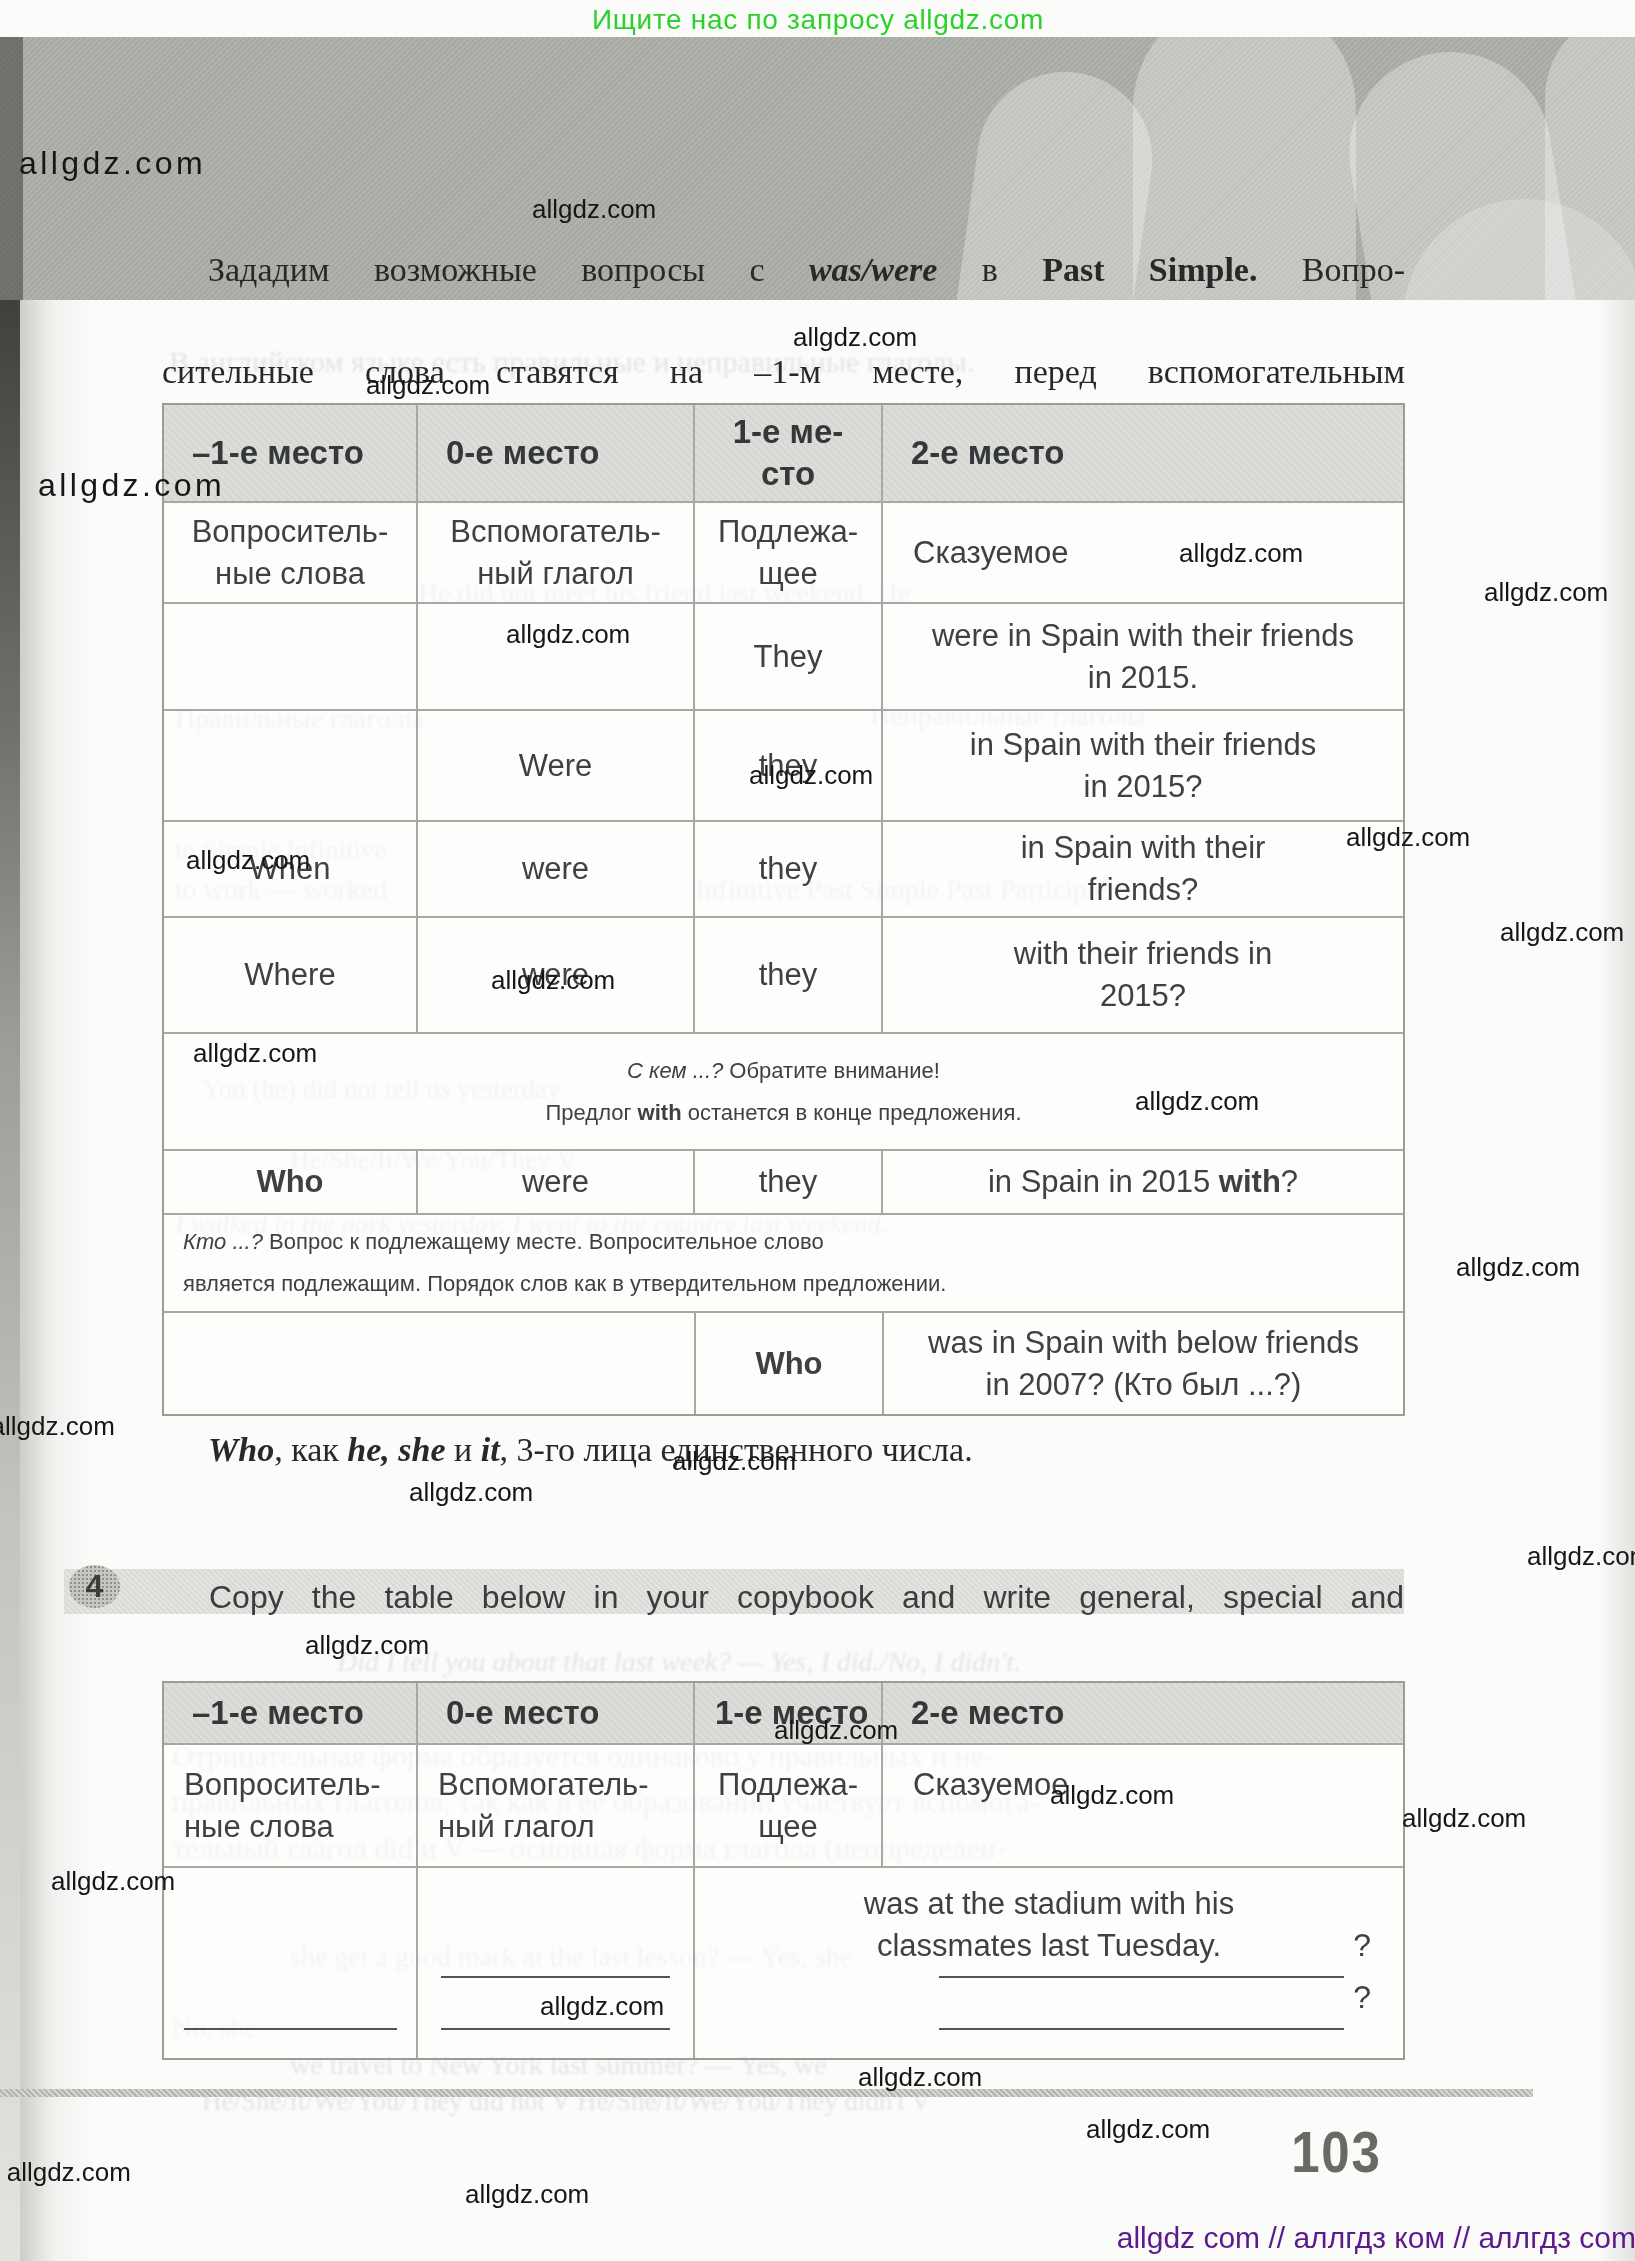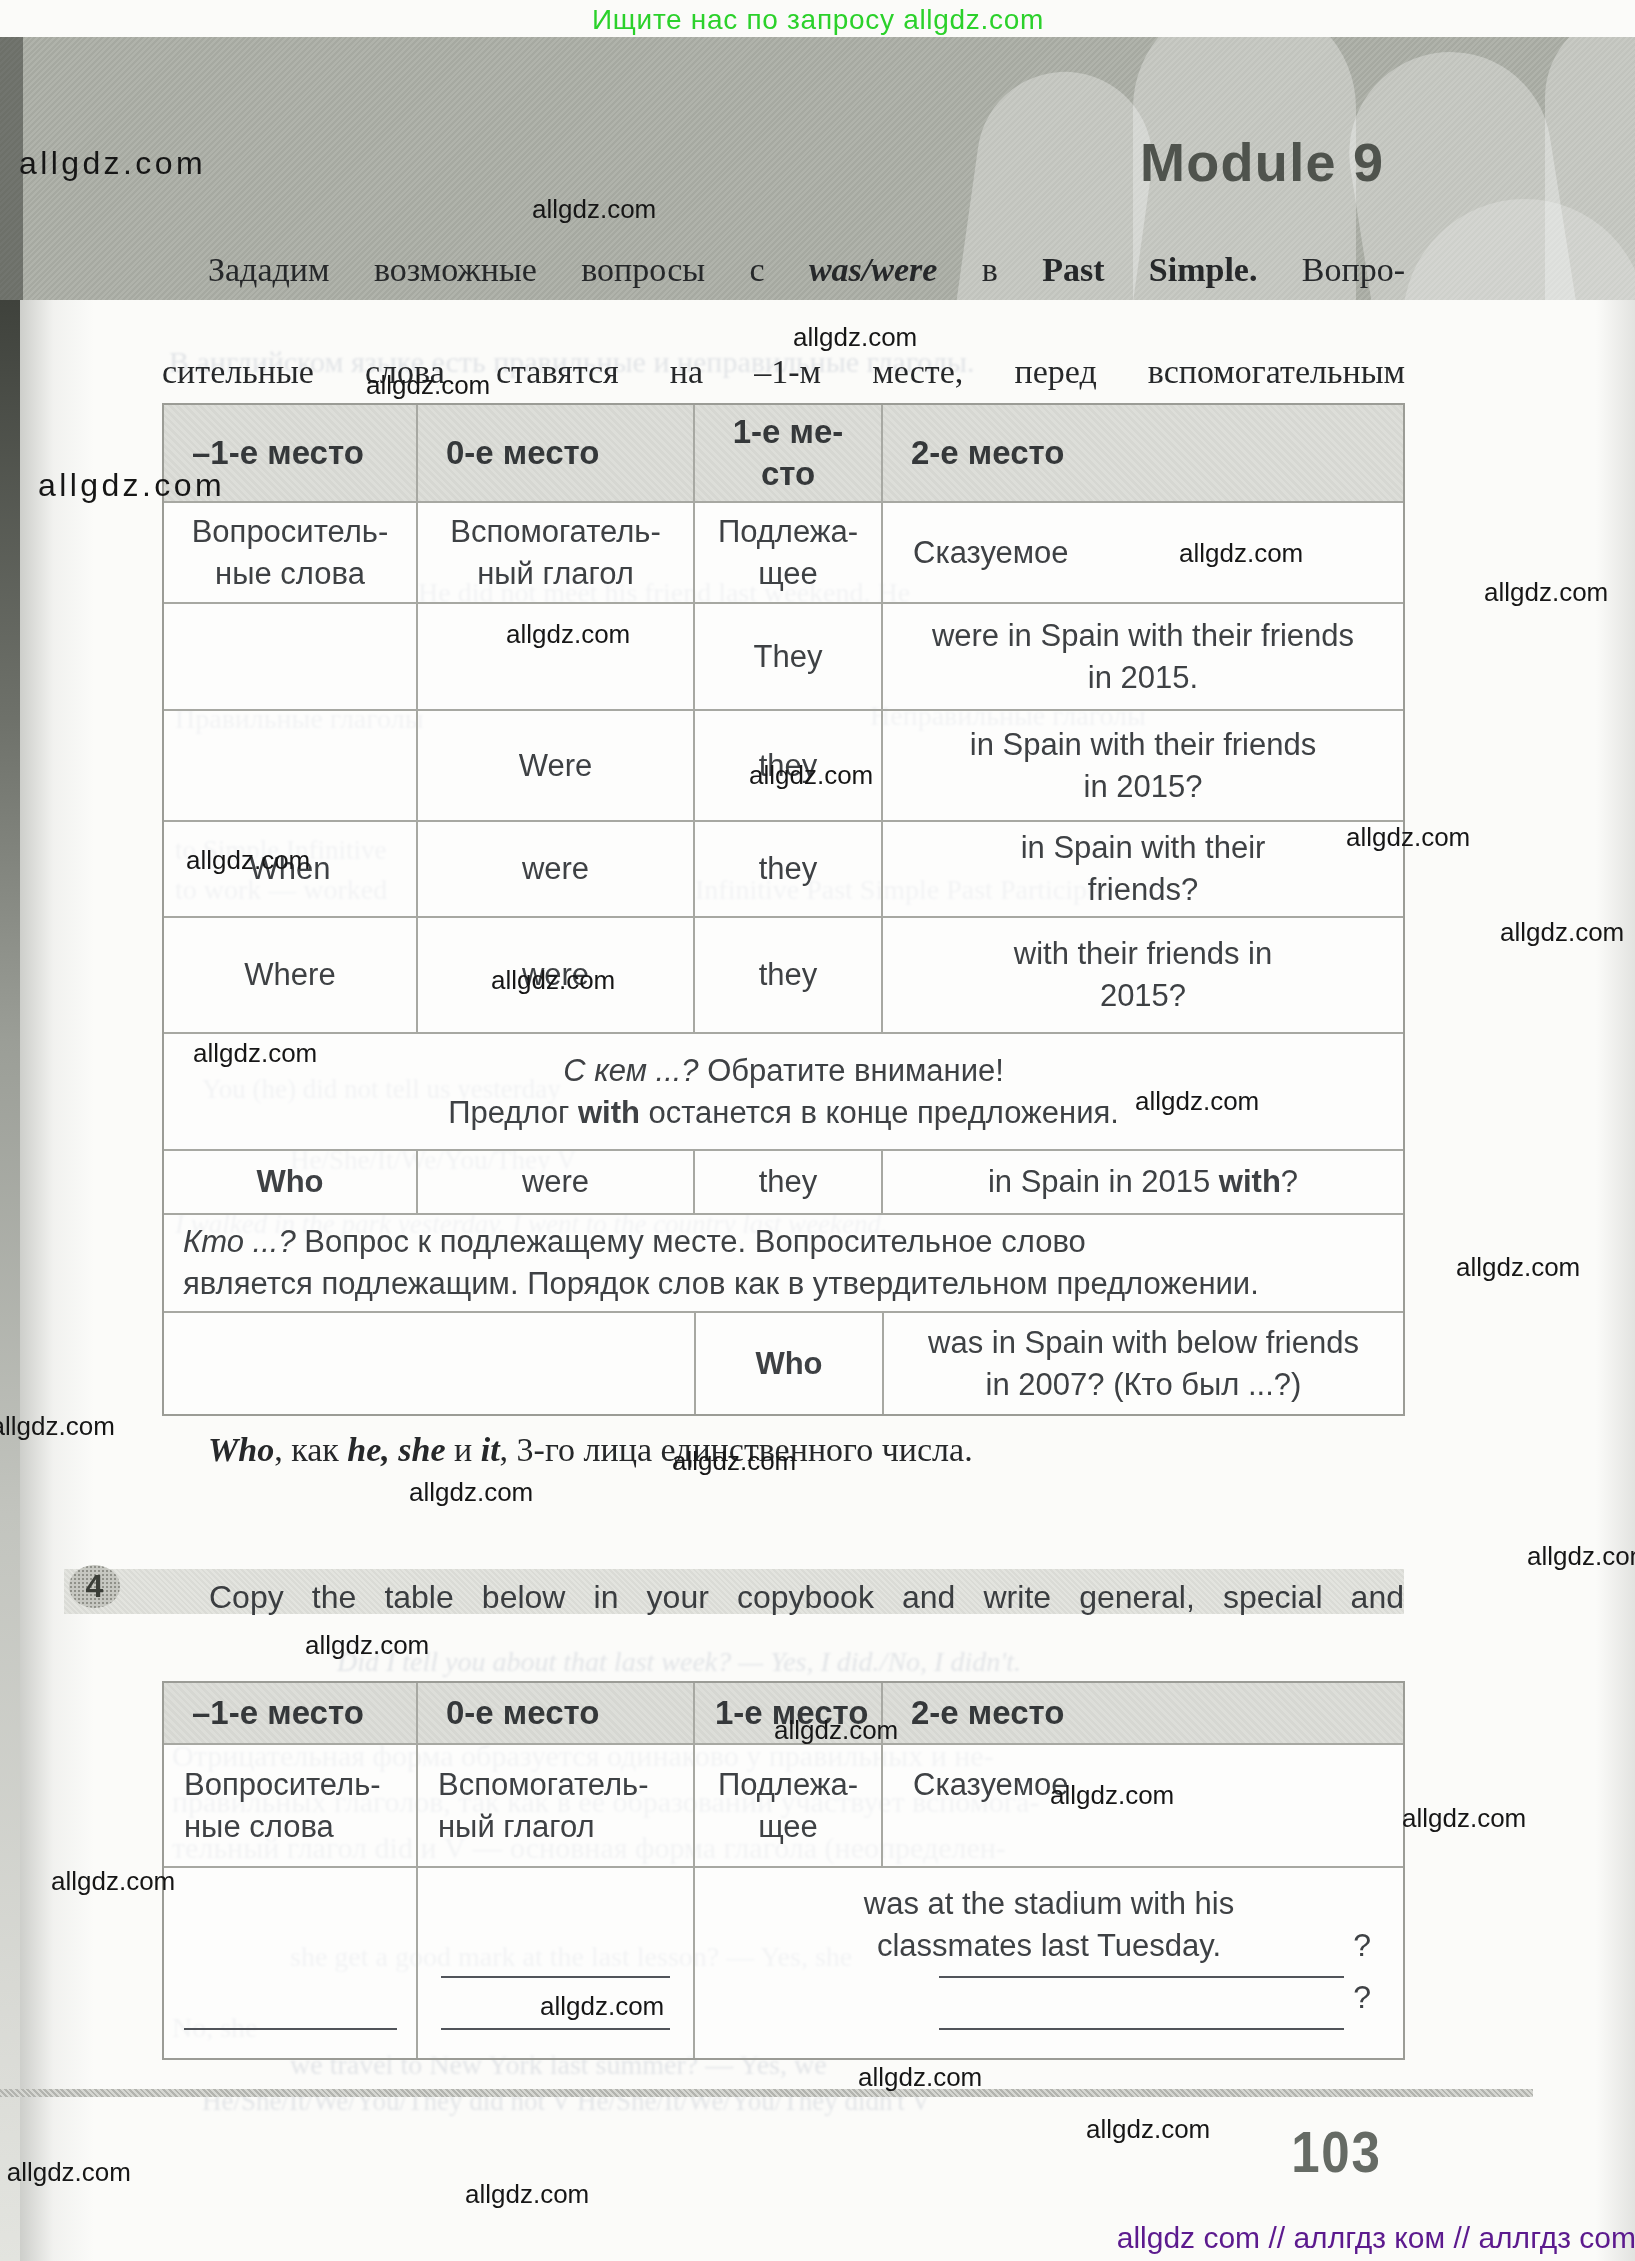--- a/index.html
+++ b/index.html
@@ -44,21 +44,21 @@
     justify-content:center;align-items:center;text-align:center;font-size:31px;line-height:42px;position:relative;}
   .tcell:last-child{border-right:none;}
   .c1{width:254px;flex:none;}
   .c2{width:277px;flex:none;}
   .c3{width:188px;flex:none;}
   .c4{flex:1;}
   .cM12{width:532px;flex:none;}
   .cfull{flex:1;border-right:none;}
   .th{background:repeating-linear-gradient(45deg,#d6d7d2 0 2.7px,#dddeD9 2.7px 5.4px);
     font-weight:bold;font-size:33px;color:#35383a;align-items:flex-start;text-align:left;padding-left:28px;}
-  .note-row .tcell{font-size:31px;}
+  .note-row .tcell{font-size:22px;}
   .kto-note{align-items:flex-start;text-align:left;padding:6.7px 19px;}
   
   .bline{height:0;border-bottom:2px solid #51545a;display:inline-block;}
   .lineslot{position:absolute;left:0;width:100%;display:flex;justify-content:center;align-items:flex-end;}
   .qmark{font-size:32px;color:#3e4144;margin-left:9.4px;position:relative;top:-12px;}
   
   .task-band{position:absolute;left:64px;top:1569px;width:1340px;height:45px;
     background:repeating-linear-gradient(45deg,#dadbd6 0 2px,#e3e4df 2px 4px);}
   .task-badge{position:absolute;left:69px;top:1565px;width:51px;height:43px;border-radius:50%;
     background-color:#c6c7c1;background-image:radial-gradient(#8f9089 0.9px,transparent 0.9px);background-size:4px 4px;
@@ -108,21 +108,20 @@
 
   <div class="green-notice">Ищите нас по запросу allgdz.com</div>
 
   <div class="header-band">
     <div class="petal petal1"></div>
     <div class="petal petal2"></div>
     <div class="petal petal3"></div>
     <div class="petal petal4"></div>
     <div class="petal petal5"></div>
     <div class="header-left-shadow"></div>
-    <div class="module-title">Module 9</div>
   </div>
 
   <div class="left-edge"></div>
   <div class="left-fade"></div>
   <div class="right-fade"></div>
 
   <div class="content">
 
     <div class="intro">
       <div class="jline indent"><span>Зададим возможные вопросы с </span><span class="bi">was/were</span><span> в </span><span class="b">Past Simple.</span><span> Вопро-</span></div>

